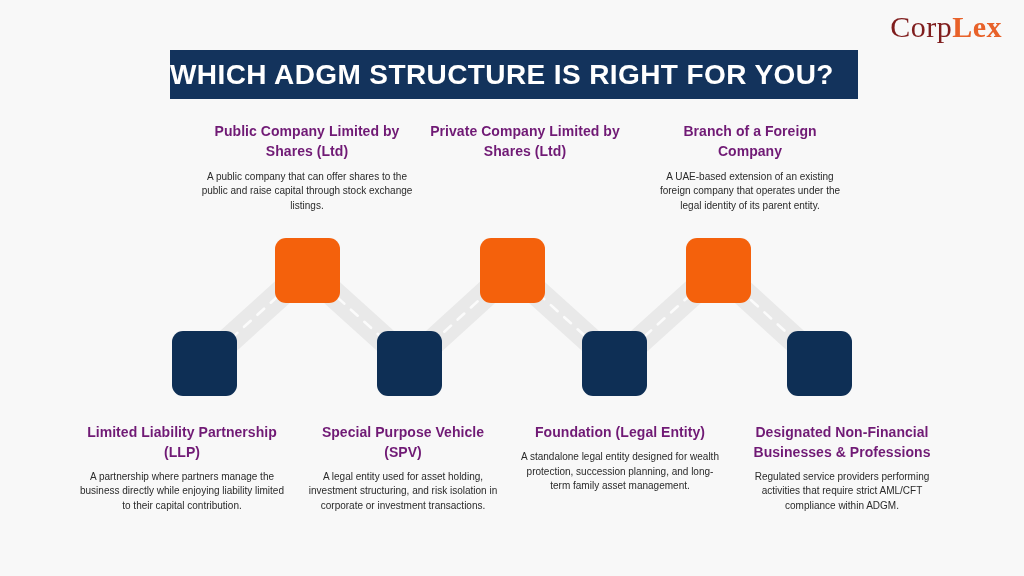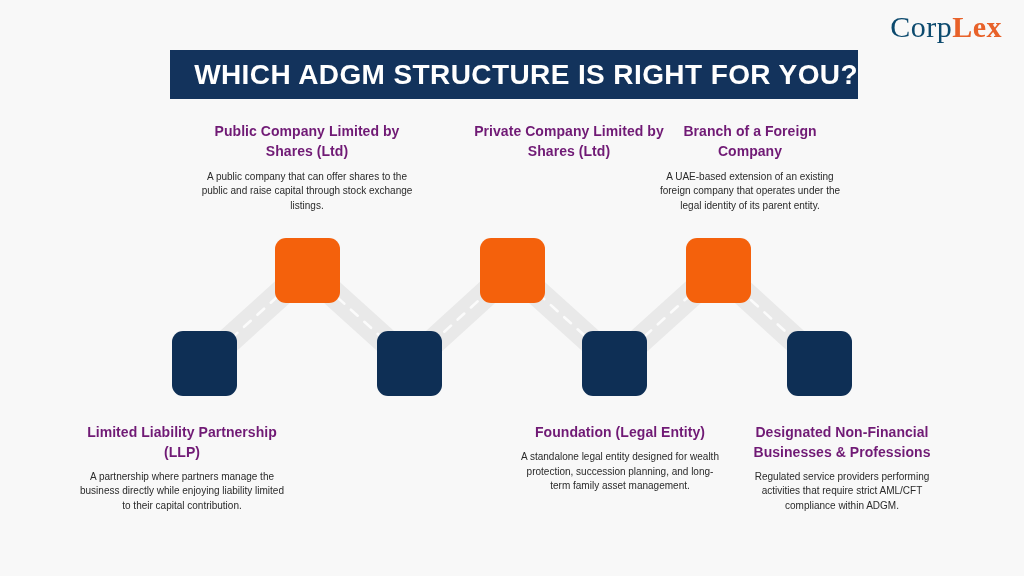--- a/index.html
+++ b/index.html
@@ -18,30 +18,30 @@
   
   #logo {
     position: absolute;
     top: 12px; right: 22px;
     font-family: "Liberation Serif", serif;
     font-size: 30px;
     letter-spacing: 0.5px;
     line-height: 1;
     white-space: nowrap;
   }
-  #logo .lg-a { color: #0c4a6e; margin-left: 39px; }
+  #logo .lg-a { color: #7f1d1d; margin-left: 39px; }
   #logo .lg-b { color: #e8622a; font-weight: bold; }
 
   
   #banner {
     position: absolute;
     left: 170px; top: 50px;
     width: 688px; height: 49px;
     background: #13335c;
-    display: flex; align-items: center; justify-content: flex-end;
+    display: flex; align-items: center; justify-content: flex-start;
   }
   #banner .btext {
     color: #ffffff;
     font-size: 28px;
     font-weight: bold;
     letter-spacing: 0.4px;
     text-transform: uppercase;
     white-space: nowrap;
   }
 
@@ -109,34 +109,38 @@
   <div class="node navy" style="left:172px;"></div>
   <div class="node navy" style="left:377px;"></div>
   <div class="node navy" style="left:582px;"></div>
   <div class="node navy" style="left:787px;"></div>
 
   <div class="block top" style="left:196px; top:122px; width:222px;">
     <div class="hd">Public Company Limited by Shares (Ltd)</div>
     <div class="bd">A public company that can offer shares to the public and raise capital through stock exchange listings.</div>
   </div>
 
-  <div class="block top" style="left:425px; top:122px; width:200px;margin-left:44px;">
+  <div class="block top" style="left:425px; top:122px; width:200px;">
     <div class="hd">Private Company Limited by Shares (Ltd)</div>
   </div>
 
   <div class="block top" style="left:651px; top:122px; width:198px;">
     <div class="hd">Branch of a Foreign Company</div>
     <div class="bd">A UAE-based extension of an existing foreign company that operates under the legal identity of its parent entity.</div>
   </div>
 
   <div class="block bottom" style="left:80px; top:423px; width:204px;">
     <div class="hd">Limited Liability Partnership (LLP)</div>
     <div class="bd">A partnership where partners manage the business directly while enjoying liability limited to their capital contribution.</div>
   </div>
 
+  <div class="block bottom" style="left:303px; top:423px; width:200px;">
+    <div class="hd">Special Purpose Vehicle (SPV)</div>
+    <div class="bd">A legal entity used for asset holding, investment structuring, and risk isolation in corporate or investment transactions.</div>
+  </div>
 
   <div class="block bottom" style="left:518px; top:423px; width:204px;">
     <div class="hd">Foundation (Legal Entity)</div>
     <div class="bd">A standalone legal entity designed for wealth protection, succession planning, and long-term family asset management.</div>
   </div>
 
   <div class="block bottom" style="left:738px; top:423px; width:208px;">
     <div class="hd">Designated Non-Financial Businesses &amp; Professions</div>
     <div class="bd">Regulated service providers performing activities that require strict AML/CFT compliance within ADGM.</div>
   </div>

